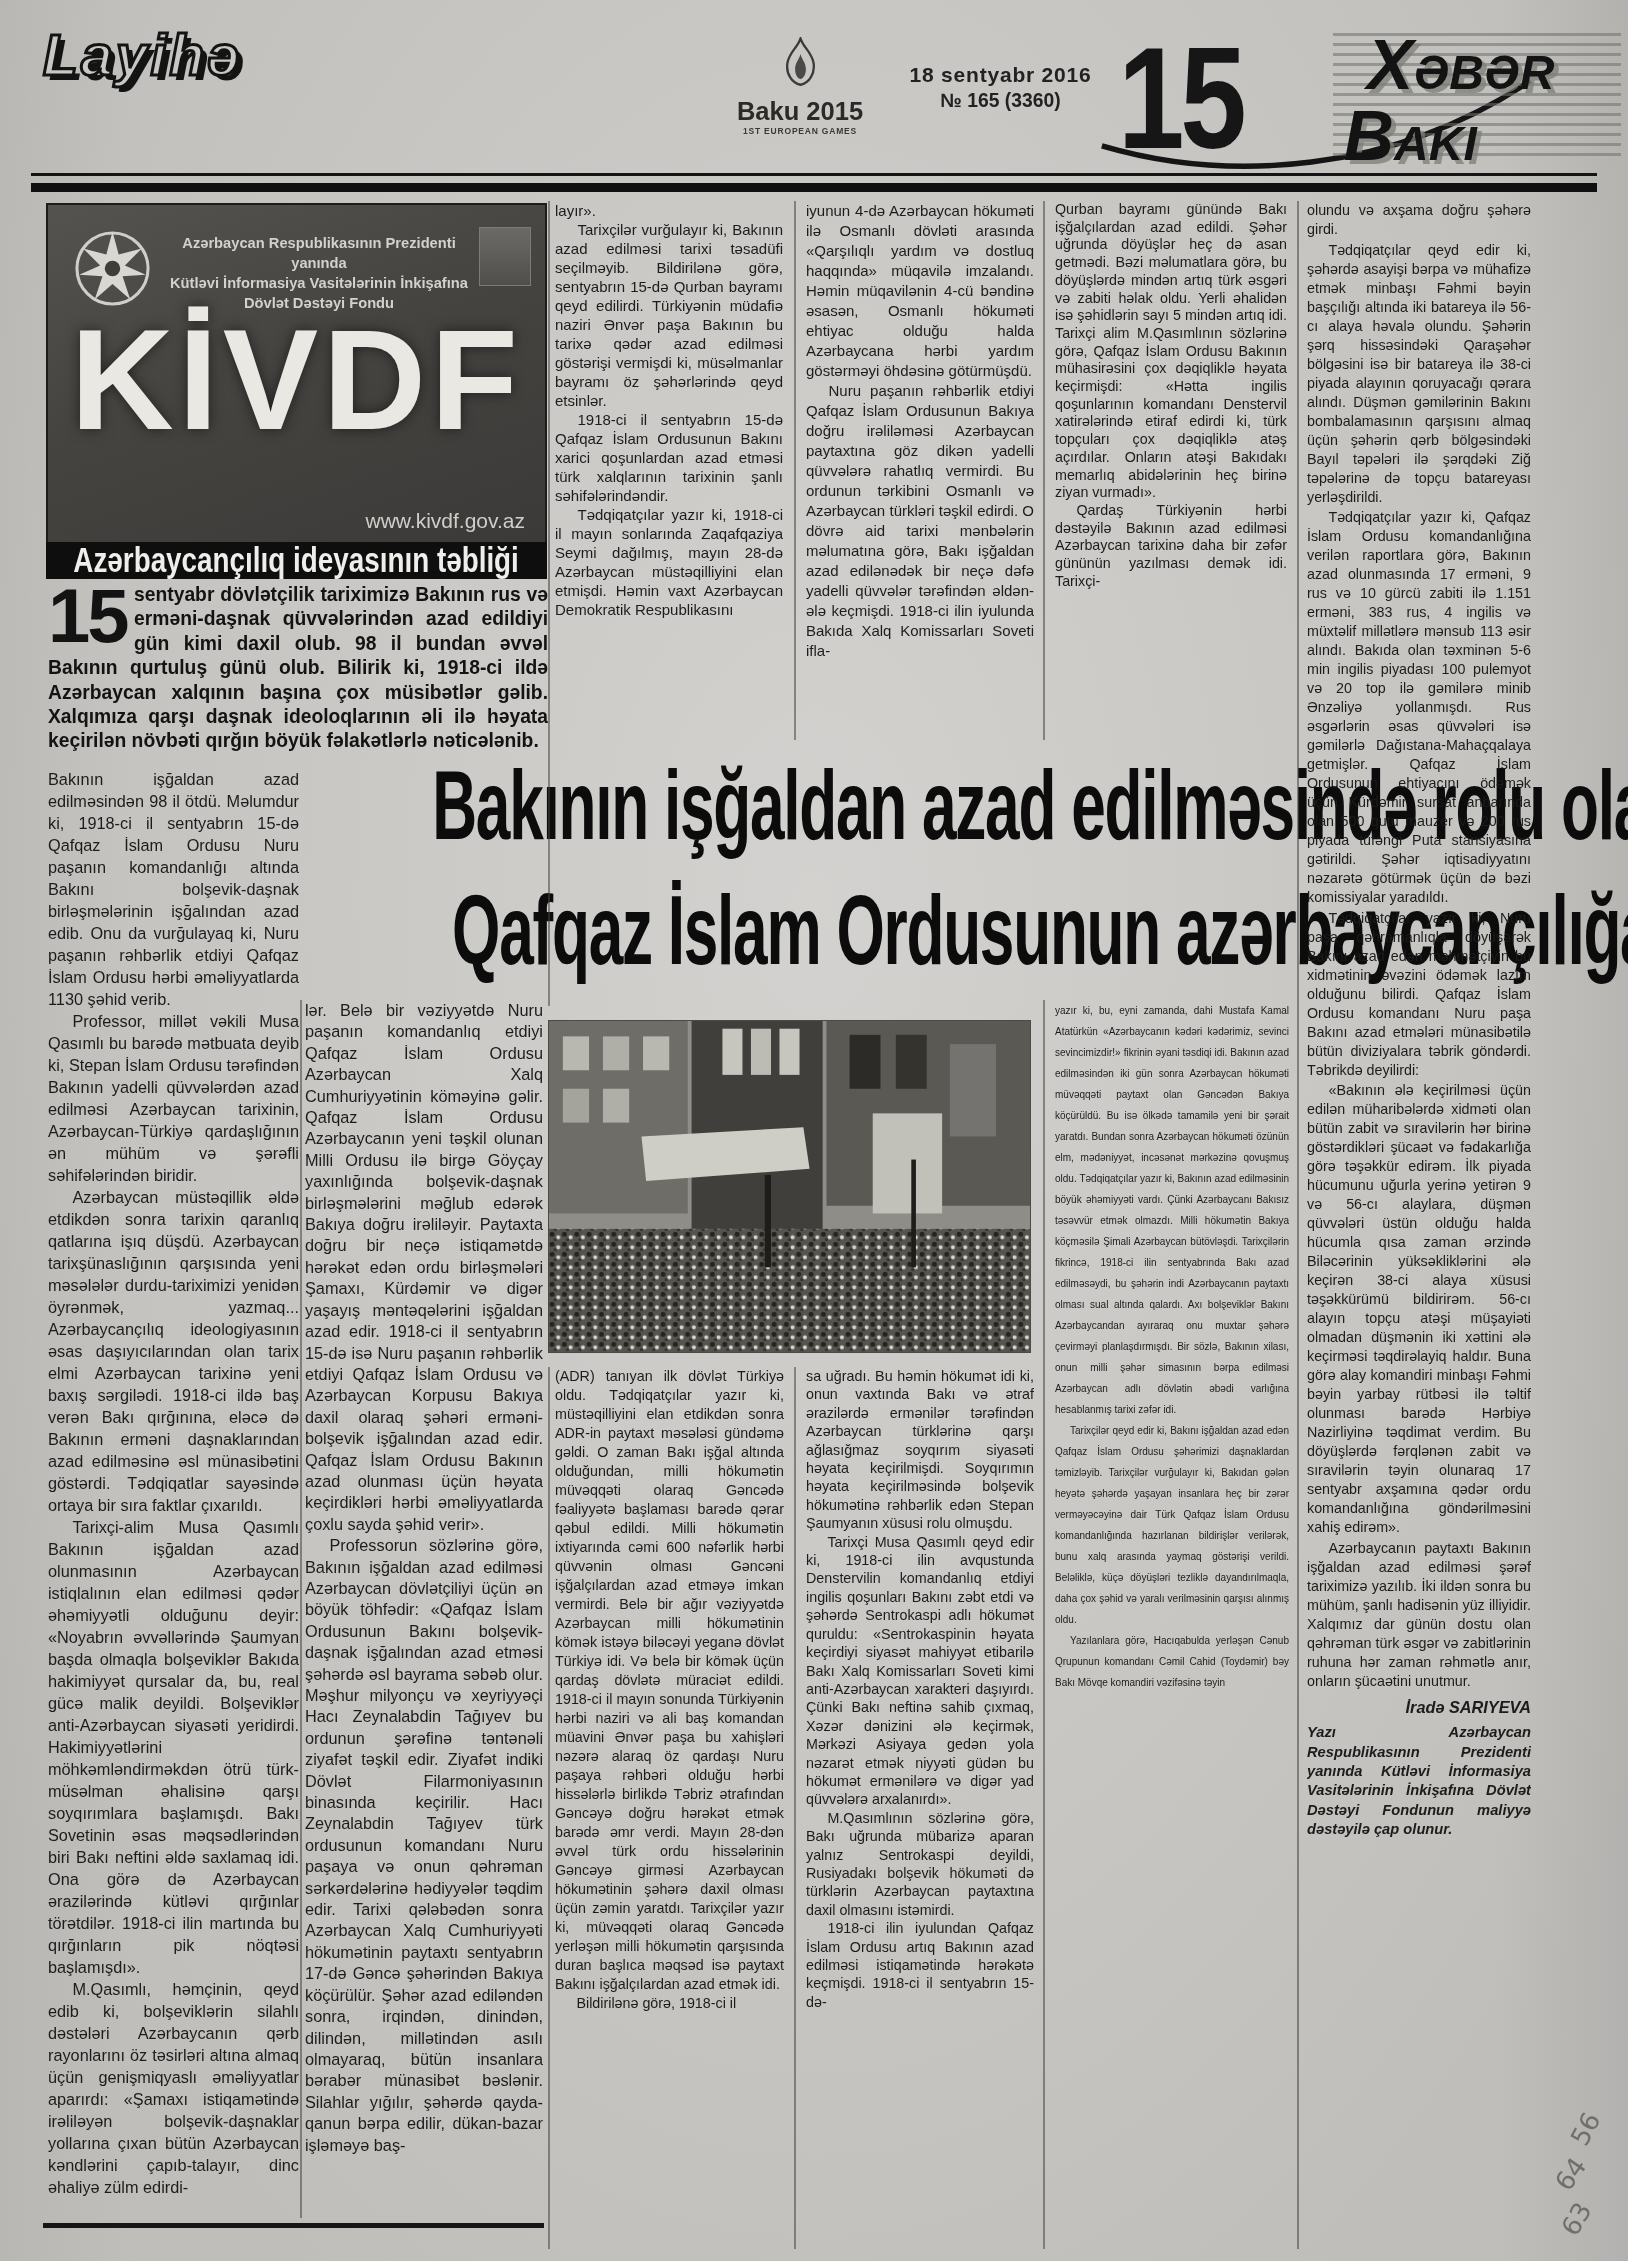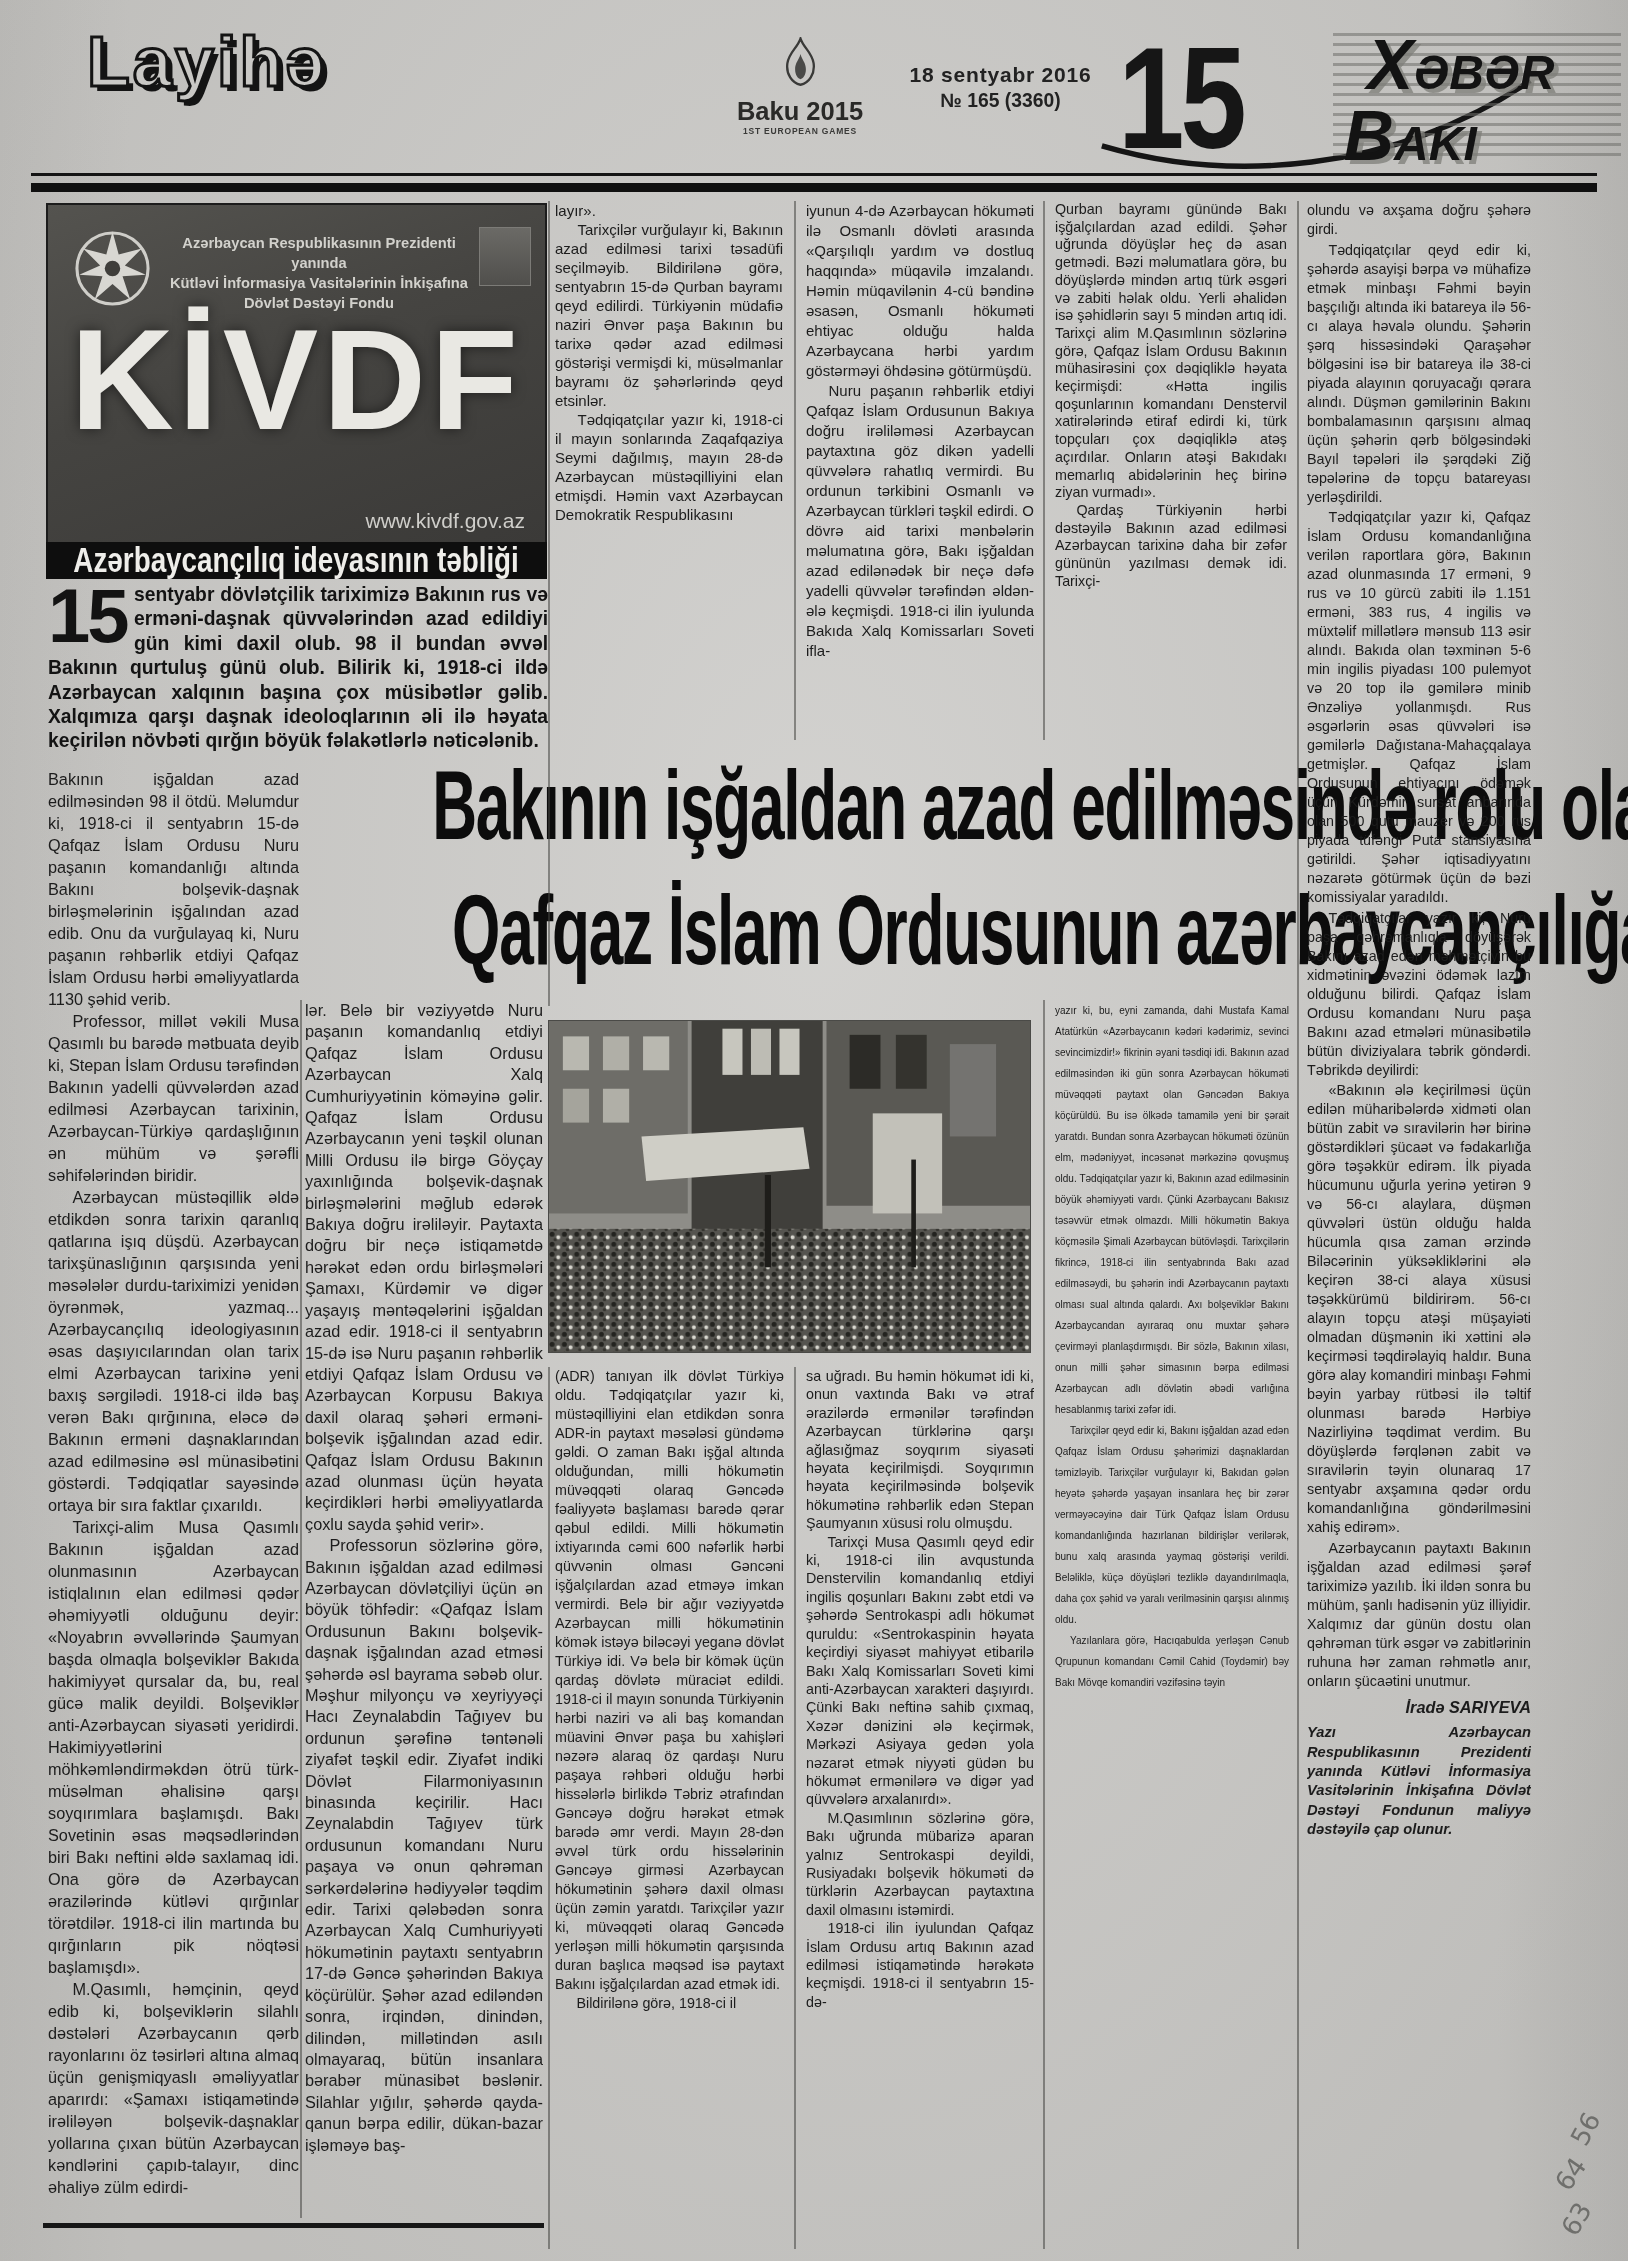--- a/index.html
+++ b/index.html
@@ -6,24 +6,23 @@
   .page {
     position:relative; width:1628px; height:2261px; overflow:hidden;
     background:
       radial-gradient(ellipse at 50% 40%, rgba(255,255,255,0.18), rgba(0,0,0,0.05) 85%),
       linear-gradient(90deg, #c2c1be 0%, #c9c8c5 8%, #c9c8c5 92%, #bcbbb8 100%),
       #c7c6c3;
     font-family:"Liberation Sans", sans-serif; color:#1b1b1b;
   }
   
   .section-title {
-    position:absolute; left:43px; top:21.7px; font-size:70px; font-weight:bold; 
+    position:absolute; left:43px; top:21.7px; font-size:57px; font-weight:bold; font-style:italic;
     letter-spacing:3.1px; color:#c9c8c5; -webkit-text-stroke:3.1px #141414;
     text-shadow:5.4px 5.4px 0 #141414;
-    margin-left:44px;
   }
   .event-logo { position:absolute; left:734px; top:37px; width:132px; text-align:center; }
   .event-name { font-size:25.5px; font-weight:bold; color:#2a2a28; letter-spacing:0; }
   .event-sub  { font-size:8.5px; font-weight:bold; color:#3a3a38; letter-spacing:0.8px; }
   .issue-block { position:absolute; left:902px; top:63px; width:197px; text-align:center; color:#222; }
   .issue-date { font-size:21px; font-weight:bold; letter-spacing:0.8px; }
   .issue-no   { font-size:19.3px; font-weight:bold; margin-top:3.1px; }
   .page-num {
     position:absolute; left:1118px; top:14px; font-size:130px; font-weight:bold; color:#161616;
     transform:scale(0.92,1.12); transform-origin:top left; letter-spacing:-4.6px;
@@ -156,20 +155,21 @@
     <span>Azərbaycançılıq ideyasının təbliği</span>
   </div>
 
   <div class="lead">
     <span class="dropcap">15</span><span>sentyabr dövlətçilik tariximizə Bakının rus və erməni-daşnak qüvvələrindən azad edildiyi gün kimi daxil olub. 98 il bundan əvvəl Bakının qurtuluş günü olub. Bilirik ki, 1918-ci ildə Azərbaycan xalqının başına çox müsibətlər gəlib. Xalqımıza qarşı daşnak ideoloqlarının əli ilə həyata keçirilən növbəti qırğın böyük fəlakətlərlə nəticələnib.</span>
   </div>
 
   <div class="col col-a">
     <p>layır».</p>
     <p class="ind">Tarixçilər vurğulayır ki, Bakının azad edilməsi tarixi təsadüfi seçilməyib. Bildirilənə görə, sentyabrın 15-də Qurban bayramı qeyd edilirdi. Türkiyənin müdafiə naziri Ənvər paşa Bakının bu tarixə qədər azad edilməsi göstərişi vermişdi ki, müsəlmanlar bayramı öz şəhərlərində qeyd etsinlər.</p>
+    <p class="ind">1918-ci il sentyabrın 15-də Qafqaz İslam Ordusunun Bakını xarici qoşunlardan azad etməsi türk xalqlarının tarixinin şanlı səhifələrindəndir.</p>
     <p class="ind">Tədqiqatçılar yazır ki, 1918-ci il mayın sonlarında Zaqafqaziya Seymi dağılmış, mayın 28-də Azərbaycan müstəqilliyini elan etmişdi. Həmin vaxt Azərbaycan Demokratik Respublikasını</p>
   </div>
   <div class="col col-b">
     <p>iyunun 4-də Azərbaycan hökuməti ilə Osmanlı dövləti arasında «Qarşılıqlı yardım və dostluq haqqında» müqavilə imzalandı. Həmin müqavilənin 4-cü bəndinə əsasən, Osmanlı hökuməti ehtiyac olduğu halda Azərbaycana hərbi yardım göstərməyi öhdəsinə götürmüşdü.</p>
     <p class="ind">Nuru paşanın rəhbərlik etdiyi Qafqaz İslam Ordusunun Bakıya doğru irəliləməsi Azərbaycan paytaxtına göz dikən yadelli qüvvələrə rahatlıq vermirdi. Bu ordunun tərkibini Osmanlı və Azərbaycan türkləri təşkil edirdi. O dövrə aid tarixi mənbələrin məlumatına görə, Bakı işğaldan azad edilənədək bir neçə dəfə yadelli qüvvələr tərəfindən əldən-ələ keçmişdi. 1918-ci ilin iyulunda Bakıda Xalq Komissarları Soveti ifla-</p>
   </div>
   <div class="col col-c">
     <p>Qurban bayramı günündə Bakı işğalçılardan azad edildi. Şəhər uğrunda döyüşlər heç də asan getmədi. Bəzi məlumatlara görə, bu döyüşlərdə mindən artıq türk əsgəri və zabiti həlak oldu. Yerli əhalidən isə şəhidlərin sayı 5 mindən artıq idi. Tarixçi alim M.Qasımlının sözlərinə görə, Qafqaz İslam Ordusu Bakının mühasirəsini çox dəqiqliklə həyata keçirmişdi: «Hətta ingilis qoşunlarının komandanı Denstervil xatirələrində etiraf edirdi ki, türk topçuları çox dəqiqliklə atəş açırdılar. Onların atəşi Bakıdakı memarlıq abidələrinin heç birinə ziyan vurmadı».</p>
     <p class="ind">Qardaş Türkiyənin hərbi dəstəyilə Bakının azad edilməsi Azərbaycan tarixinə daha bir zəfər gününün yazılması demək idi. Tarixçi-</p>
   </div>

